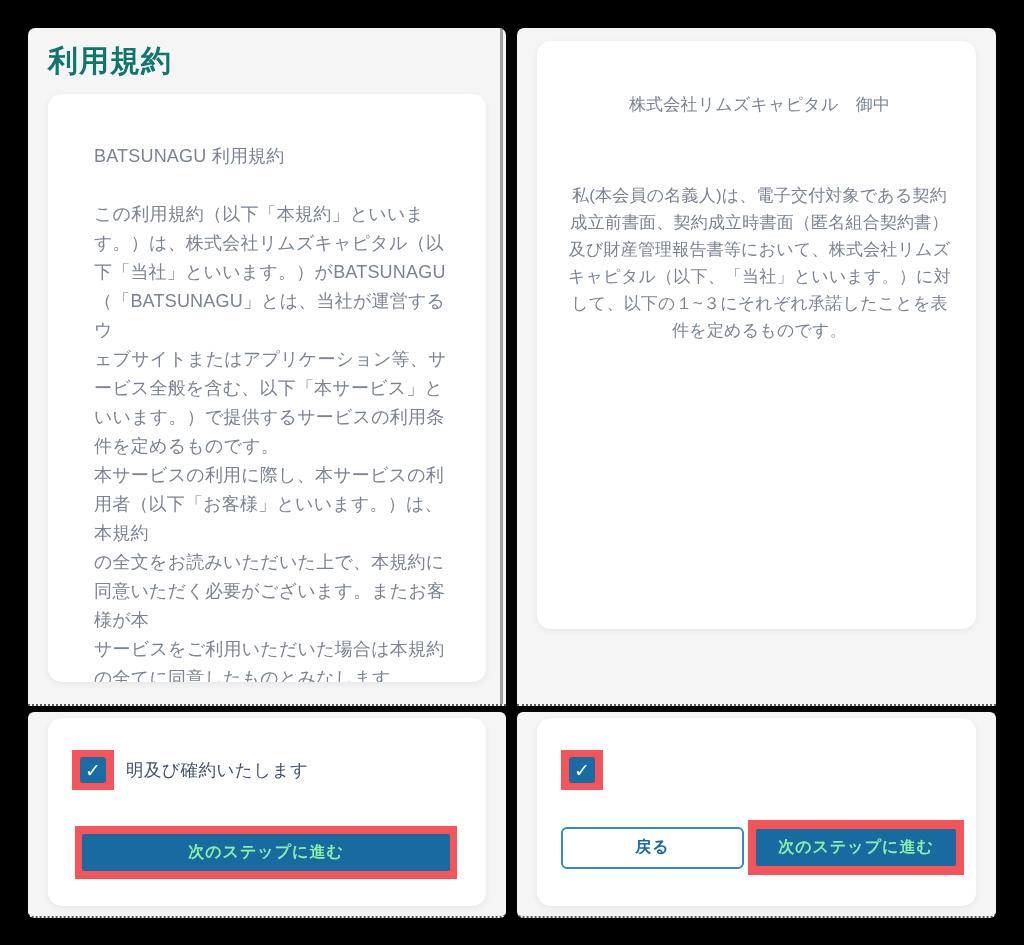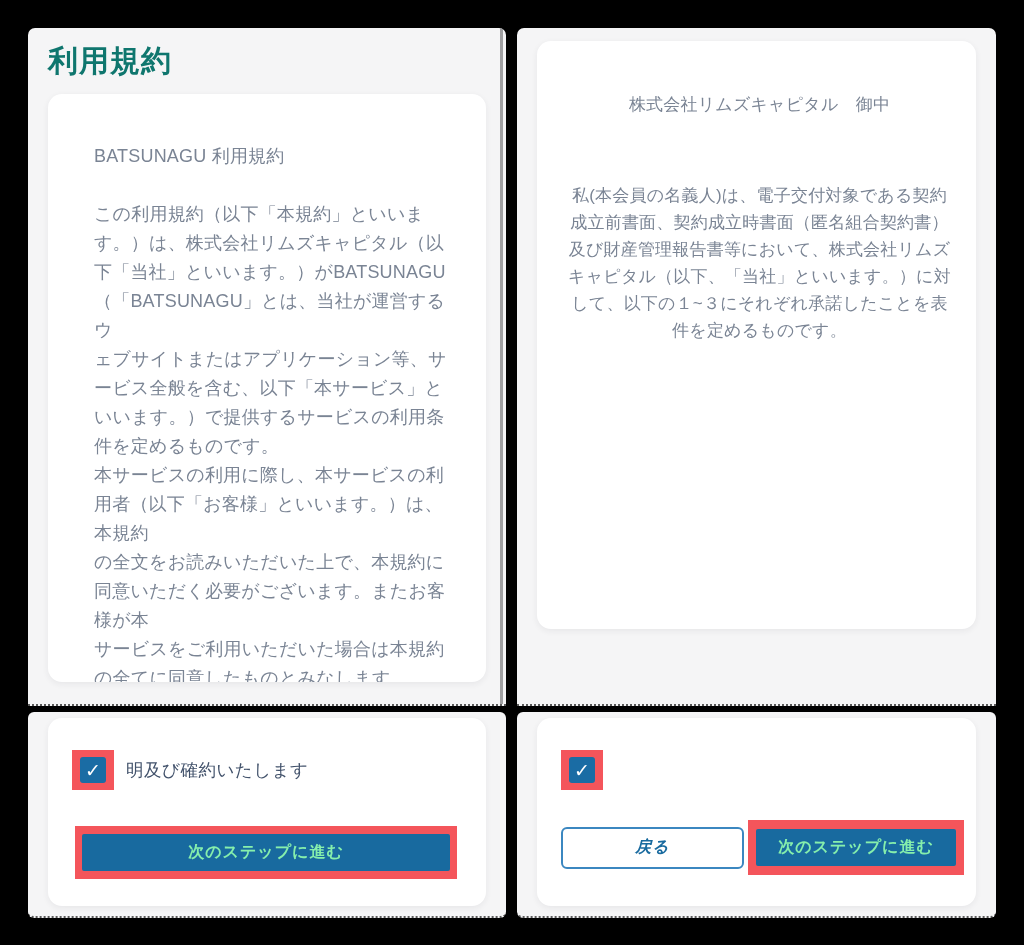--- a/index.html
+++ b/index.html
@@ -60,21 +60,21 @@
   .btn-pad{display:block;margin:36px 3px 0 3px;padding:8px 7px;}
   .btn-primary{
     display:block;width:100%;height:37px;background:#186a9f;color:#86efac;border:none;
     font-family:inherit;font-weight:bold;font-size:16px;letter-spacing:1px;cursor:pointer;
     border-radius:2px;
   }
   .btnrow{display:flex;align-items:center;margin-top:30px;}
   .btn-back{
     width:183px;height:42px;background:#fff;border:2px solid #3b87c0;border-radius:6px;
     color:#186a9f;font-family:inherit;font-weight:bold;font-size:16px;letter-spacing:1px;
-    cursor:pointer;box-sizing:border-box;font-style:italic;
+    cursor:pointer;box-sizing:border-box;
   }
   .btn-pad2{margin:0 -14px 0 auto;padding:9px 8px;width:216px;box-sizing:border-box;}
 </style>
 </head>
 <body>
 
 <section class="panel" id="p-tl">
   <h1 class="ttl">利用規約</h1>
   <div class="card tallcard">
     <p class="b gap-after">BATSUNAGU 利用規約</p>

